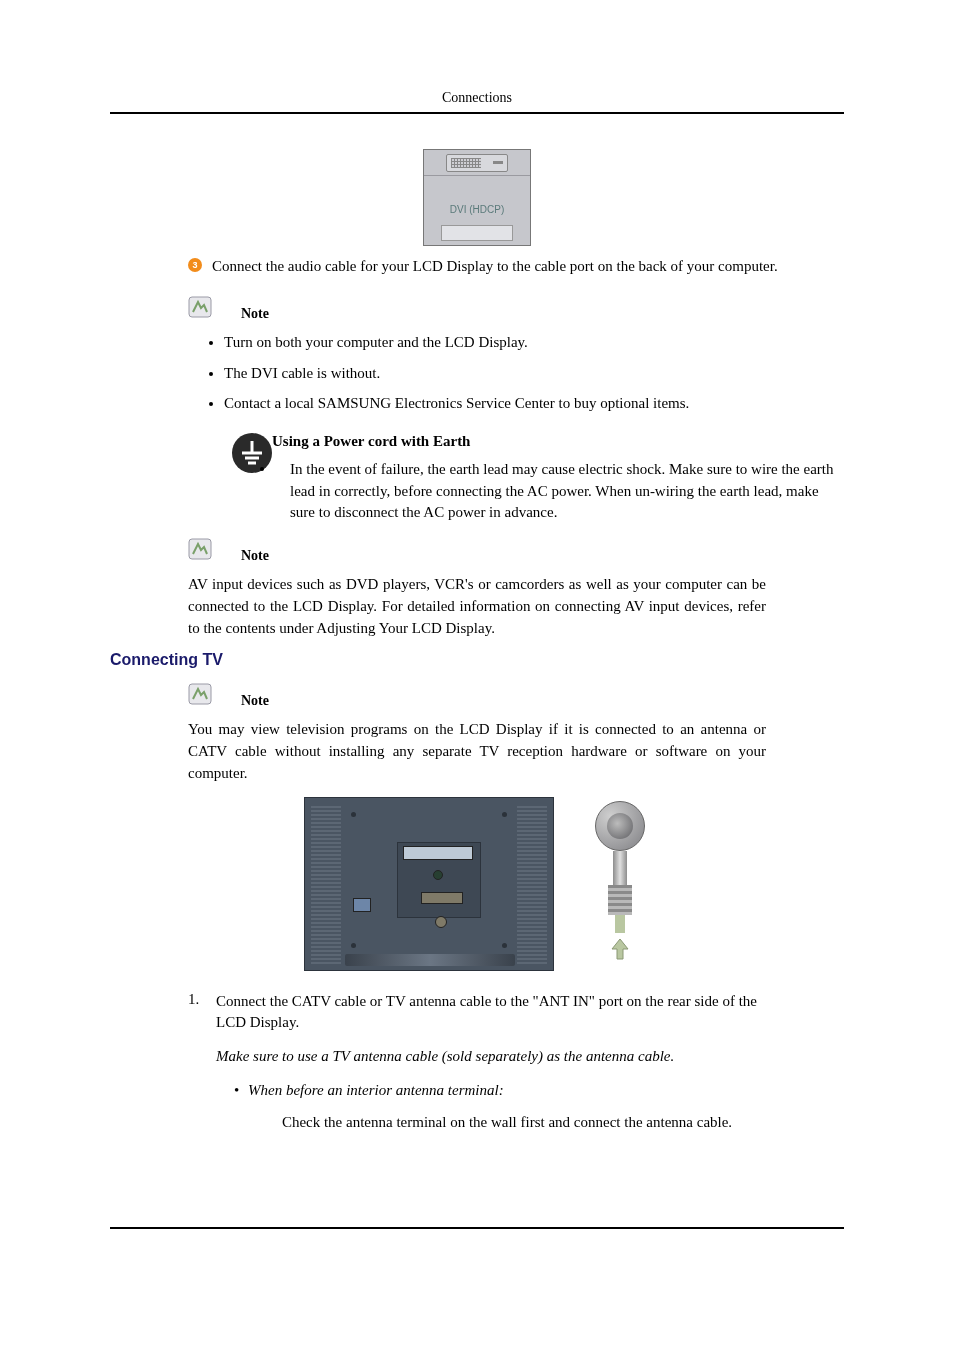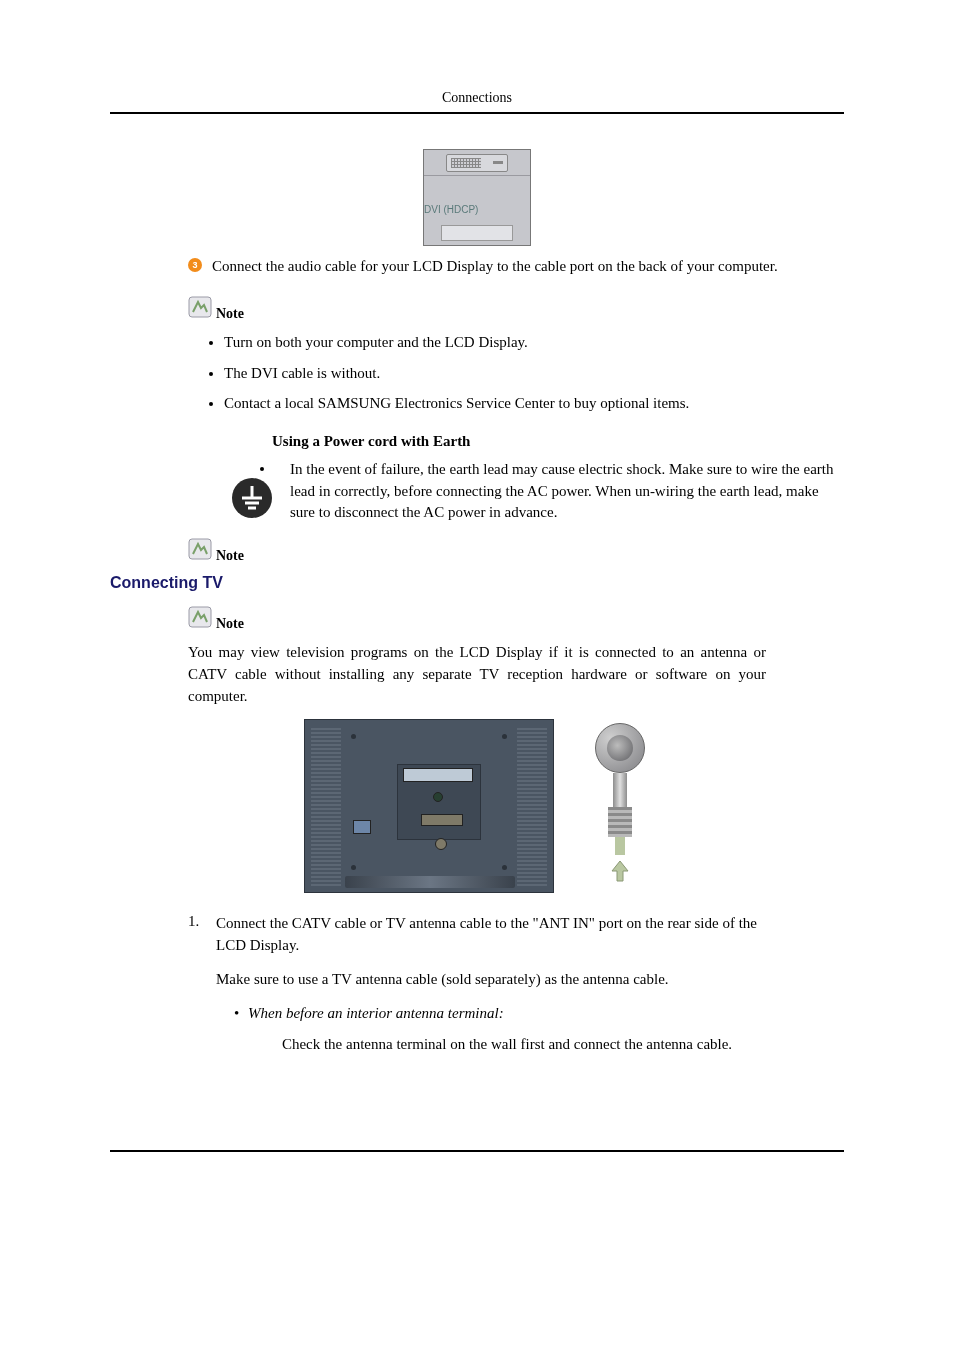--- a/index.html
+++ b/index.html
@@ -62,21 +62,21 @@
     height: 3px;
     background: #888;
   }
   .port-row2 {
     height: 22px;
   }
   .port-label {
     font-family: Arial, sans-serif;
     font-size: 10px;
     color: #5a7a7a;
-    text-align: left;
+    text-align: center;
     padding: 6px 0;
   }
   .port-row3 {
     height: 24px;
     display: flex;
     align-items: center;
     justify-content: center;
   }
   .port-blank {
     width: 72px;
@@ -107,20 +107,21 @@
     align-items: center;
     justify-content: center;
   }
   .step-text {
     line-height: 1.45;
   }
   .note-block {
     display: flex;
     align-items: flex-end;
     margin: 14px 0 10px 78px;
+    gap: 25px;
   }
   .note-block.inset {
     margin-left: 78px;
   }
   .note-icon {
     flex: 0 0 auto;
     margin-right: 4px;
   }
   .note-label {
     font-weight: bold;
@@ -136,21 +137,21 @@
   }
   .h2 {
     font-family: Arial, Helvetica, sans-serif;
     font-weight: bold;
     font-size: 16px;
     color: #1a1a6a;
     margin: 10px 0 12px 0;
   }
   .earth-row {
     display: flex;
-    align-items: flex-end;
+    align-items: flex-start;
     margin-left: 120px;
     margin-bottom: 8px;
   }
   .earth-icon {
     flex: 0 0 auto;
     margin-right: 0;
     position: relative;
     top: 0;
   }
   .earth-text {
@@ -195,20 +196,21 @@
   }
   .ol-num {
     flex: 0 0 28px;
   }
   .ol-body {
     flex: 1;
     line-height: 1.45;
   }
   .sub-para {
     margin: 12px 0 12px 0;
+    font-style: italic;
   }
   .sub-bullet {
     margin: 10px 0 10px 18px;
     display: flex;
     align-items: flex-start;
   }
   .sub-bullet-dot {
     flex: 0 0 14px;
   }
   .sub-bullet-text {
@@ -389,20 +391,21 @@
   <div class="note-block">
     <span class="note-icon">
       <svg width="24" height="22" viewBox="0 0 24 22">
         <rect x="1" y="1" width="22" height="20" rx="3" fill="#e8e8ec" stroke="#9a9aa6"></rect>
         <path d="M5 16 L10 6 L13 12 L16 9 L19 16" fill="none" stroke="#7aa06a" stroke-width="2"></path>
       </svg>
     </span>
     <span class="note-label">Note</span>
   </div>
 
+  <div class="body-para">AV input devices such as DVD players, VCR's or camcorders as well as your computer can be connected to the LCD Display. For detailed information on connecting AV input devices, refer to the contents under Adjusting Your LCD Display.</div>
 
   <div class="h2">Connecting TV</div>
 
   <div class="note-block inset">
     <span class="note-icon">
       <svg width="24" height="22" viewBox="0 0 24 22">
         <rect x="1" y="1" width="22" height="20" rx="3" fill="#e8e8ec" stroke="#9a9aa6"></rect>
         <path d="M5 16 L10 6 L13 12 L16 9 L19 16" fill="none" stroke="#7aa06a" stroke-width="2"></path>
       </svg>
     </span>

